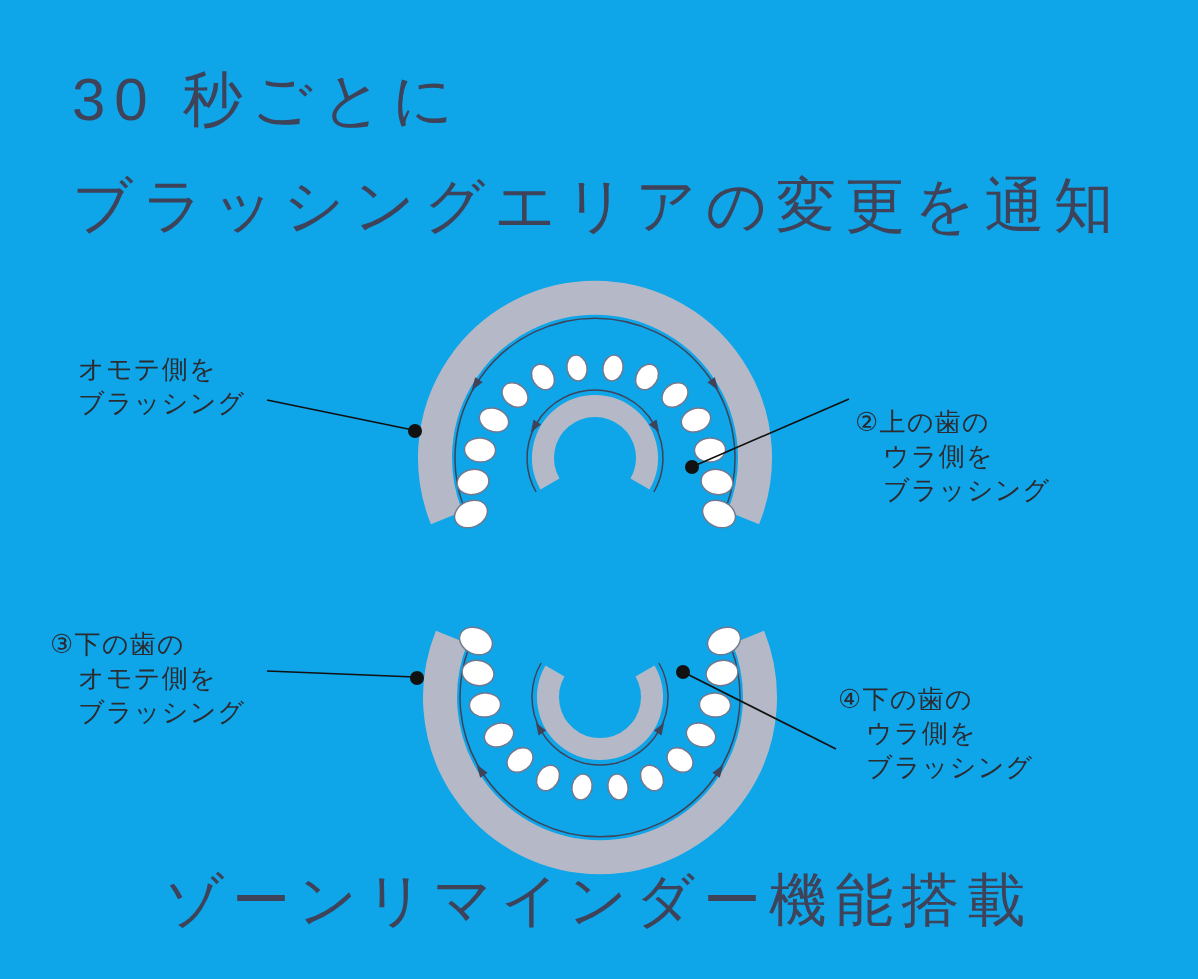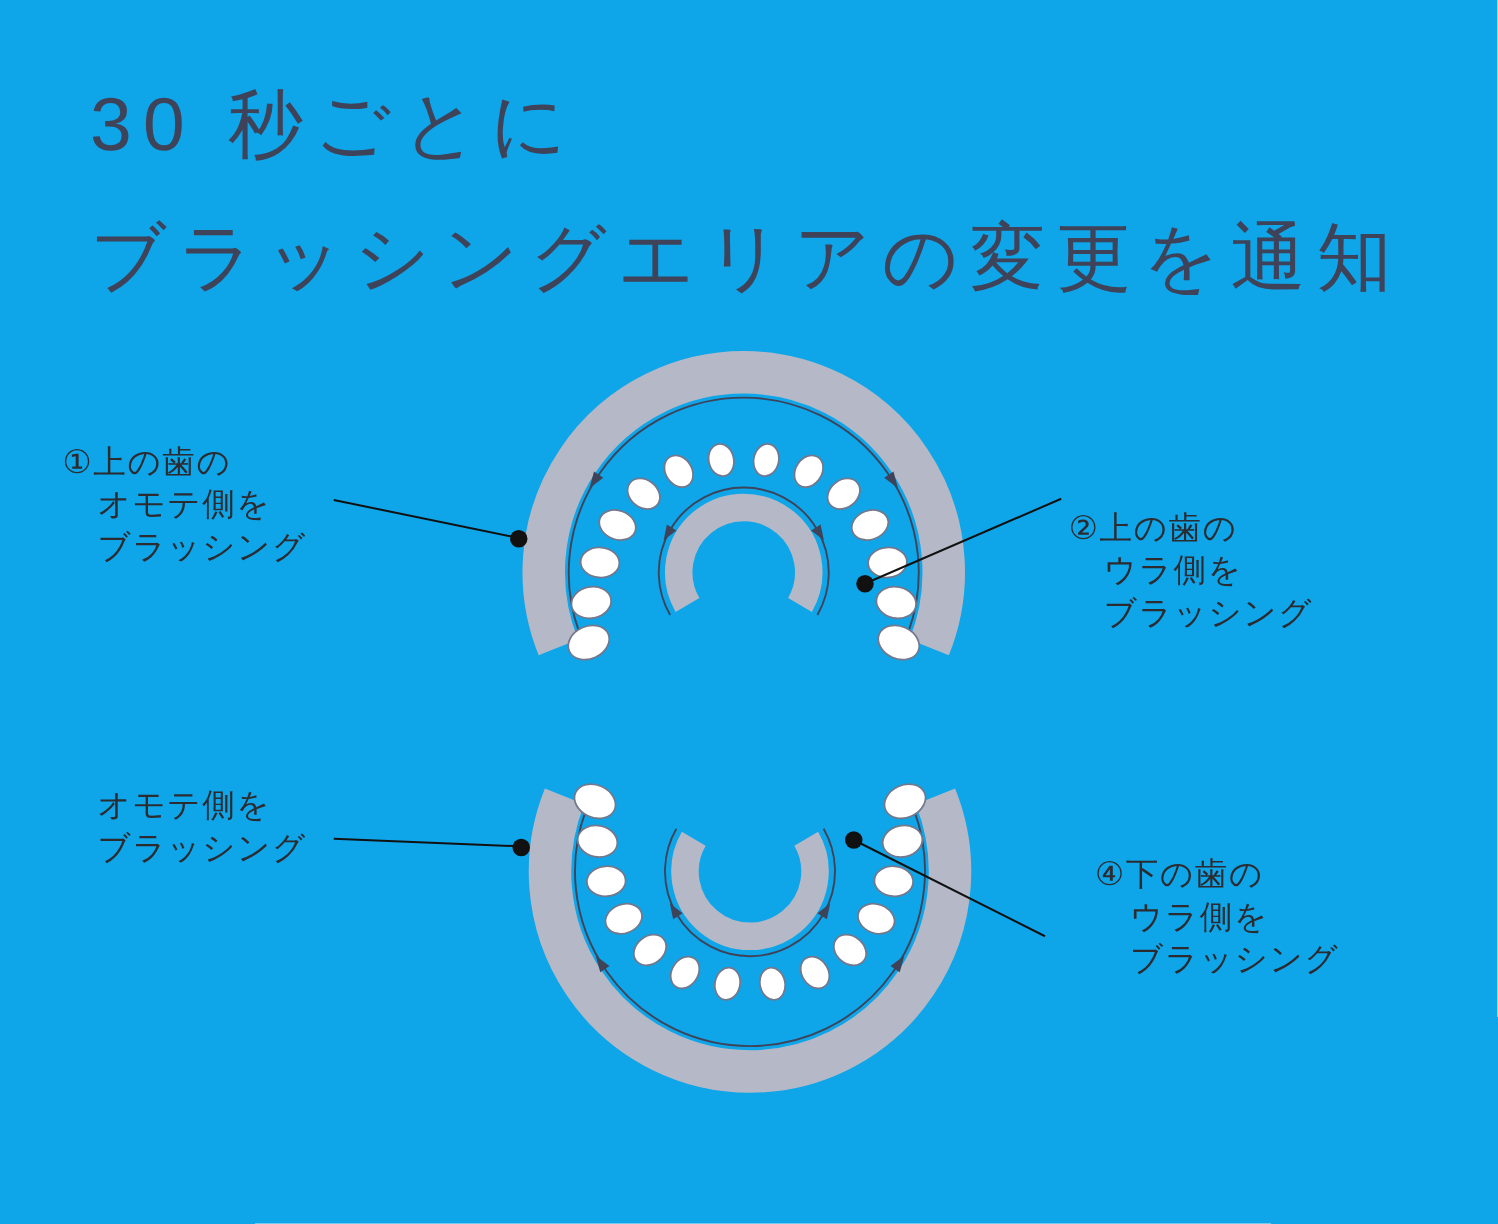--- a/index.html
+++ b/index.html
@@ -103,36 +103,37 @@
       <line class="pointer" x1="267" y1="671" x2="415" y2="677"></line>
       <circle class="dot" cx="417" cy="678" r="7"></circle>
     </g>
     <g>
       <line class="pointer" x1="836" y1="749" x2="685" y2="673"></line>
       <circle class="dot" cx="683" cy="672" r="7"></circle>
     </g>
   </svg>
 
   <div class="annot" style="left:50px; top:352px;">
-    <div>①上の歯の</div>
     <div class="indent">オモテ側を</div>
     <div class="indent">ブラッシング</div>
   </div>
 
   <div class="annot" style="left:855px; top:372px;margin-top:33px;">
     <div>②上の歯の</div>
     <div class="indent">ウラ側を</div>
     <div class="indent">ブラッシング</div>
   </div>
 
   <div class="annot" style="left:50px; top:627px;">
+    <div>③下の歯の</div>
     <div class="indent">オモテ側を</div>
     <div class="indent">ブラッシング</div>
   </div>
 
-  <div class="annot" style="left:838px; top:682px;margin-left:38px;">
+  <div class="annot" style="left:838px; top:682px;">
     <div>④下の歯の</div>
     <div class="indent">ウラ側を</div>
     <div class="indent">ブラッシング</div>
   </div>
 
+  <div class="footer-title">ゾーンリマインダー機能搭載</div>
 
 </div>
 
 </body></html>

